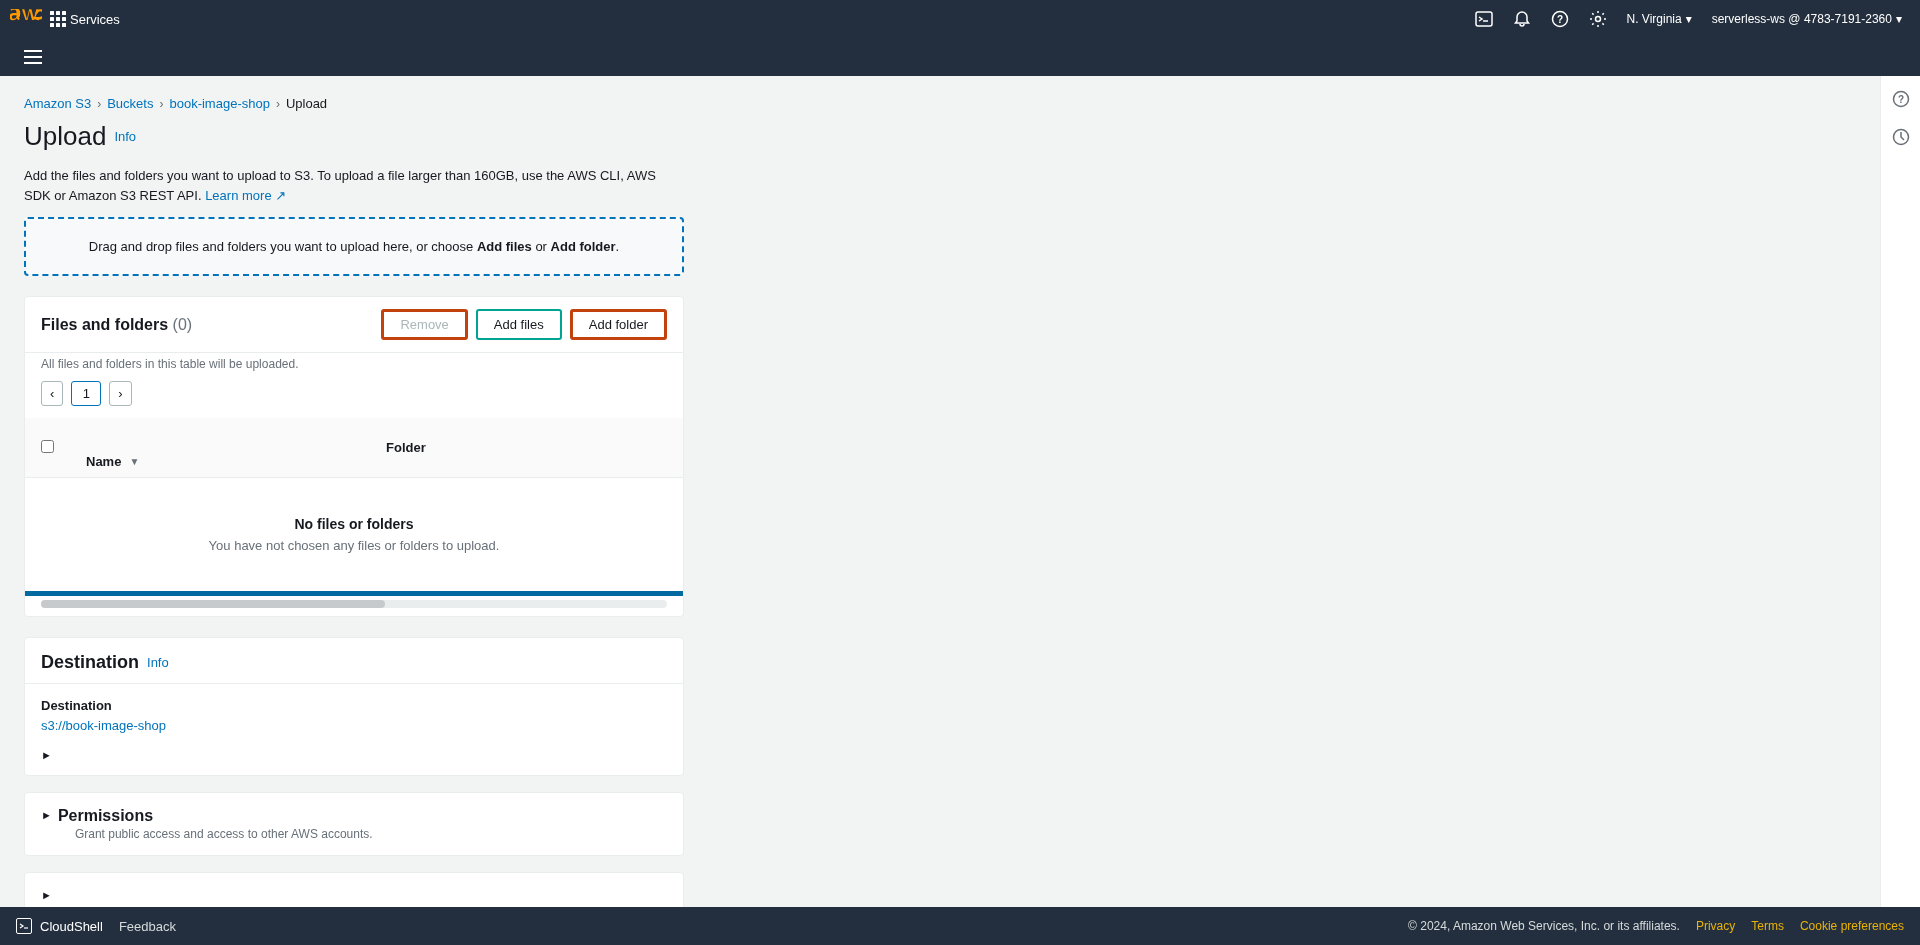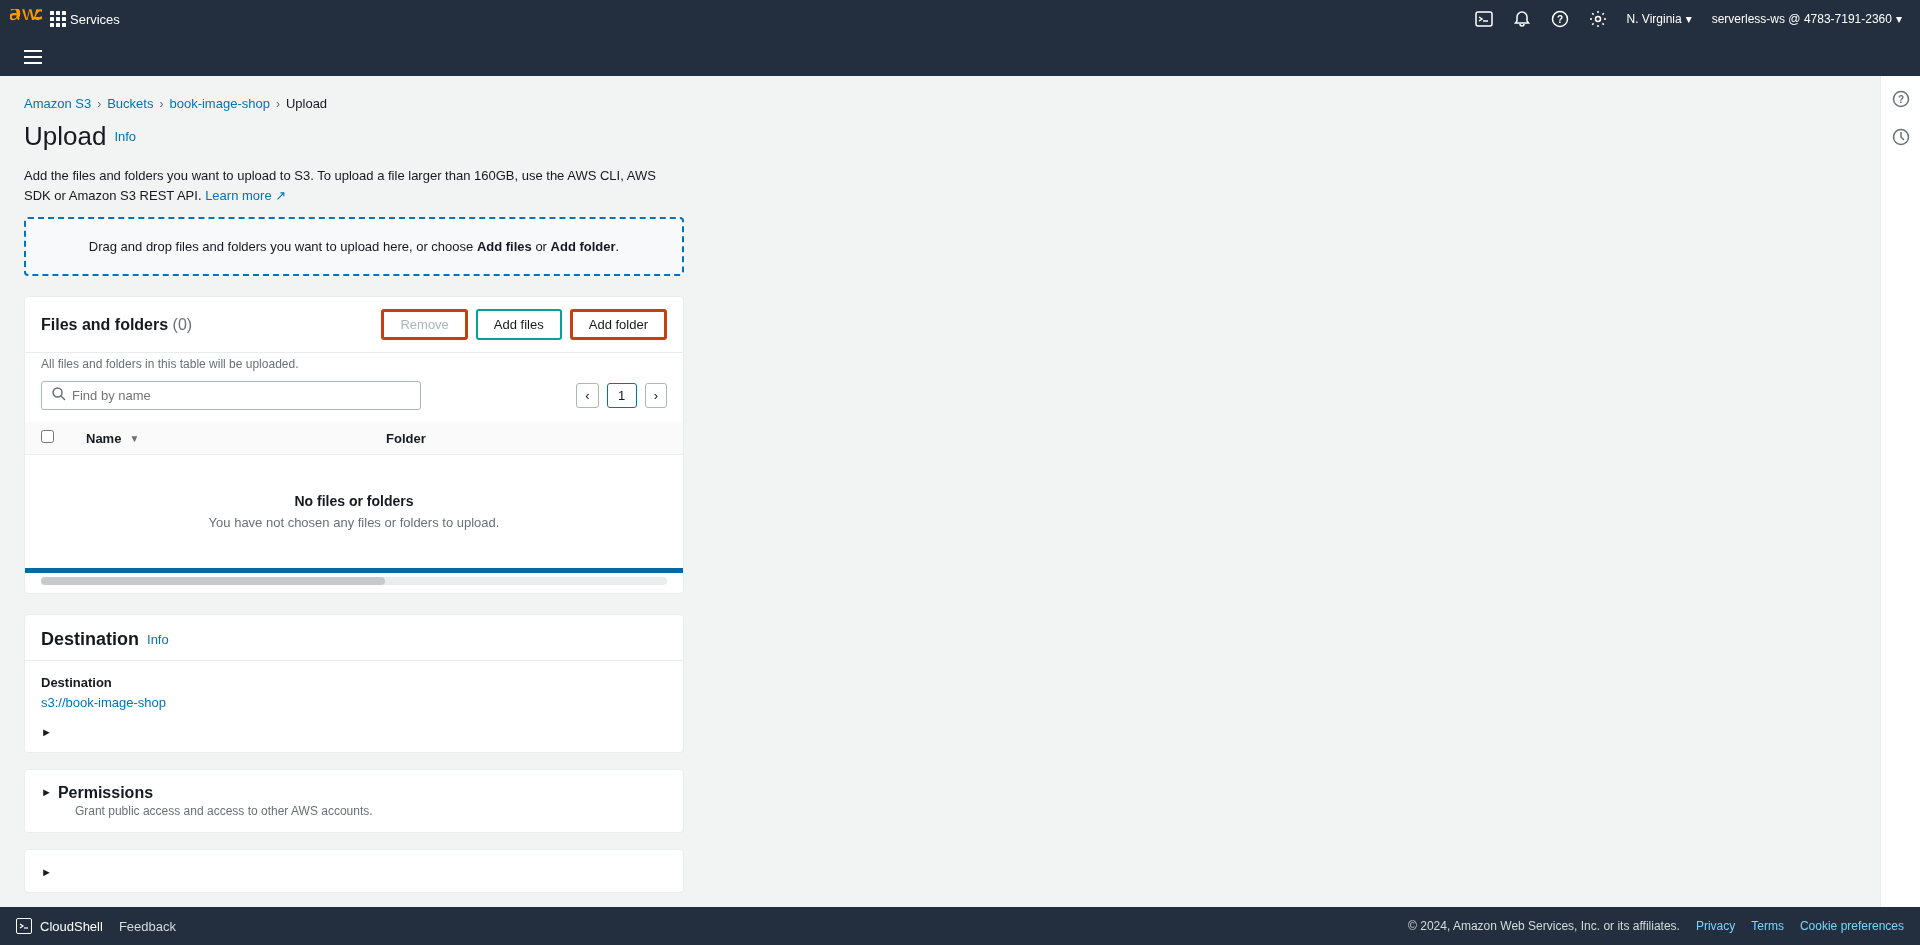--- a/index.html
+++ b/index.html
@@ -347,20 +347,21 @@
       padding: 8px 16px;
       border-bottom: 5px solid #0369a1;
       color: #16191f;
     }
     .col-name { width: 300px; }
     .col-folder { flex: 1; }
     .th-sort {
       display: flex;
       align-items: center;
       gap: 8px;
+      margin-top: 28px;
     }
     .sort-icon { font-size: 10px; color: #687078; }
 
     .empty-state {
       text-align: center;
       padding: 30px 16px;
     }
     .empty-title {
       font-weight: 700;
       font-size: 14px;
@@ -506,21 +507,21 @@
     }
     .footer-right {
       display: flex;
       align-items: center;
       gap: 16px;
       color: #d5dbdb;
       font-size: 12px;
     }
     .footer-link {
       cursor: pointer;
-      color: #7dd3fc;
+      color: #eab308;
     }
 
     
     .cs-icon {
       width: 16px;
       height: 16px;
       border: 1.5px solid #fff;
       border-radius: 2px;
       display: inline-flex;
       align-items: center;
@@ -643,29 +644,20 @@
         </span>
         <div class="files-actions">
           <button class="btn" disabled="">Remove</button>
           <button class="btn btn-primary">Add files</button>
           <button class="btn">Add folder</button>
         </div>
       </div>
       <div class="files-subtitle">All files and folders in this table will be uploaded.</div>
 
       <div class="search-row">
-        <div class="table-search">
-          <span class="search-icon-sm">
-            <svg width="14" height="14" viewBox="0 0 14 14" fill="none">
-              <circle cx="5.5" cy="5.5" r="4.5" stroke="#687078" stroke-width="1.5"></circle>
-              <line x1="9" y1="9" x2="13" y2="13" stroke="#687078" stroke-width="1.5"></line>
-            </svg>
-          </span>
-          <input type="text" placeholder="Find by name" style="">
-        </div>
         <div class="pagination-ctrl">
           <button class="pag-btn">‹</button>
           <span class="pag-number">1</span>
           <button class="pag-btn">›</button>
         </div>
       </div>
 
       <table class="files-table">
         <thead>
           <tr>

